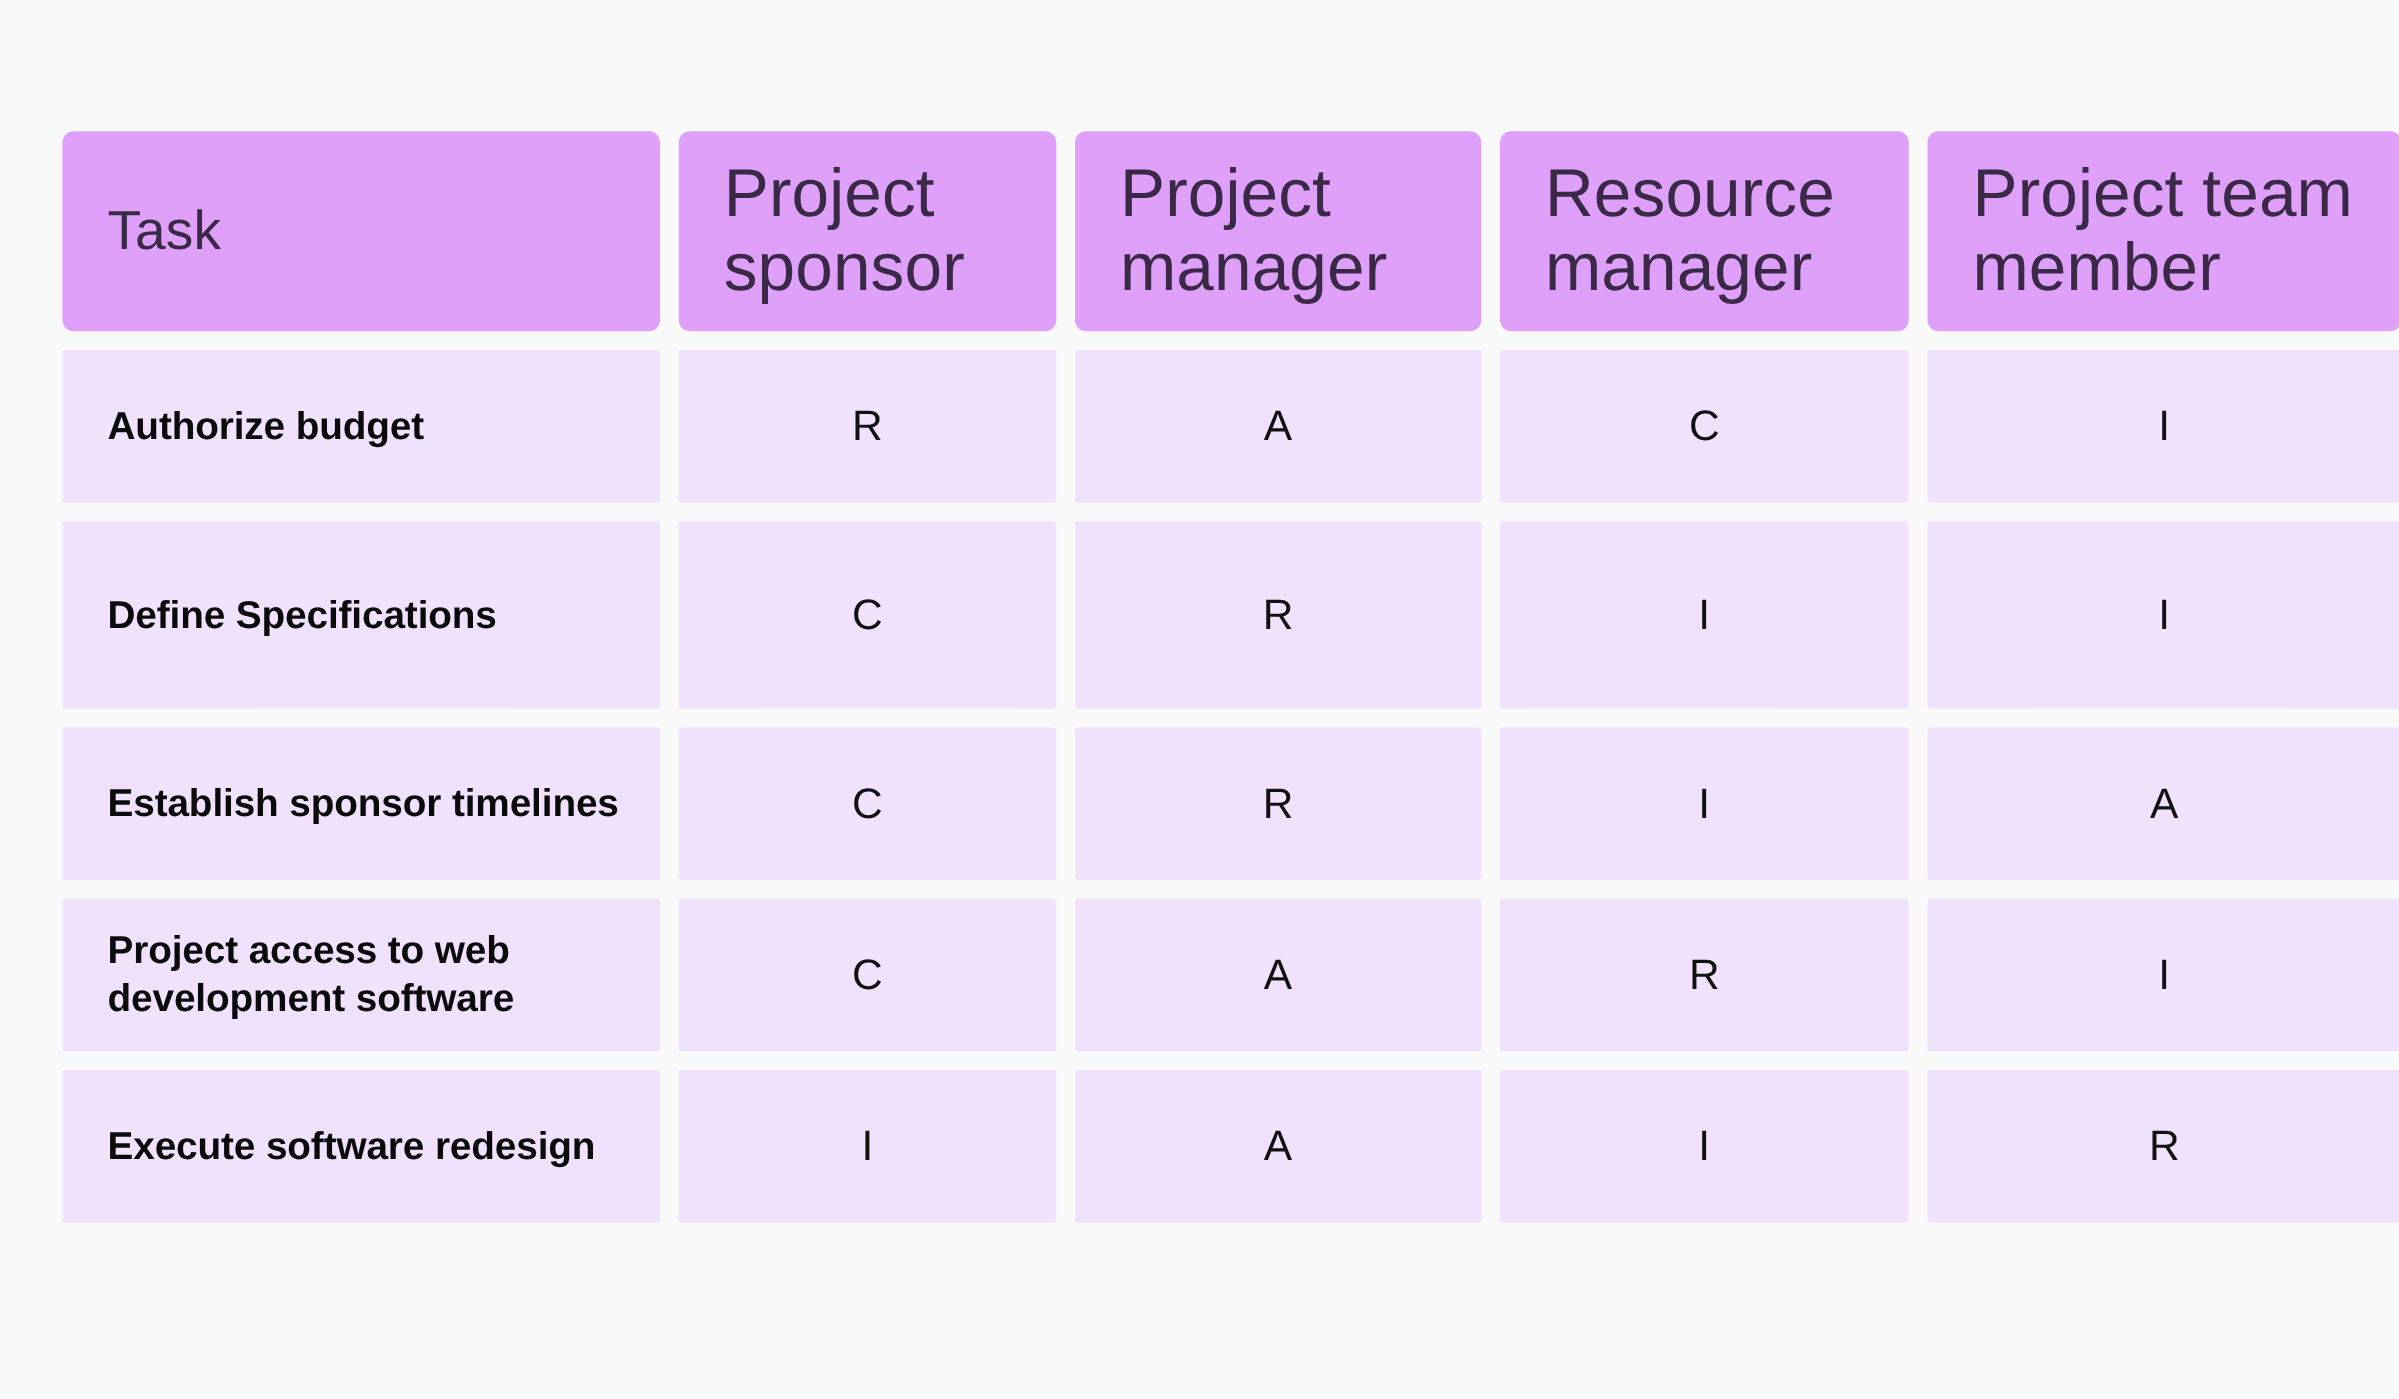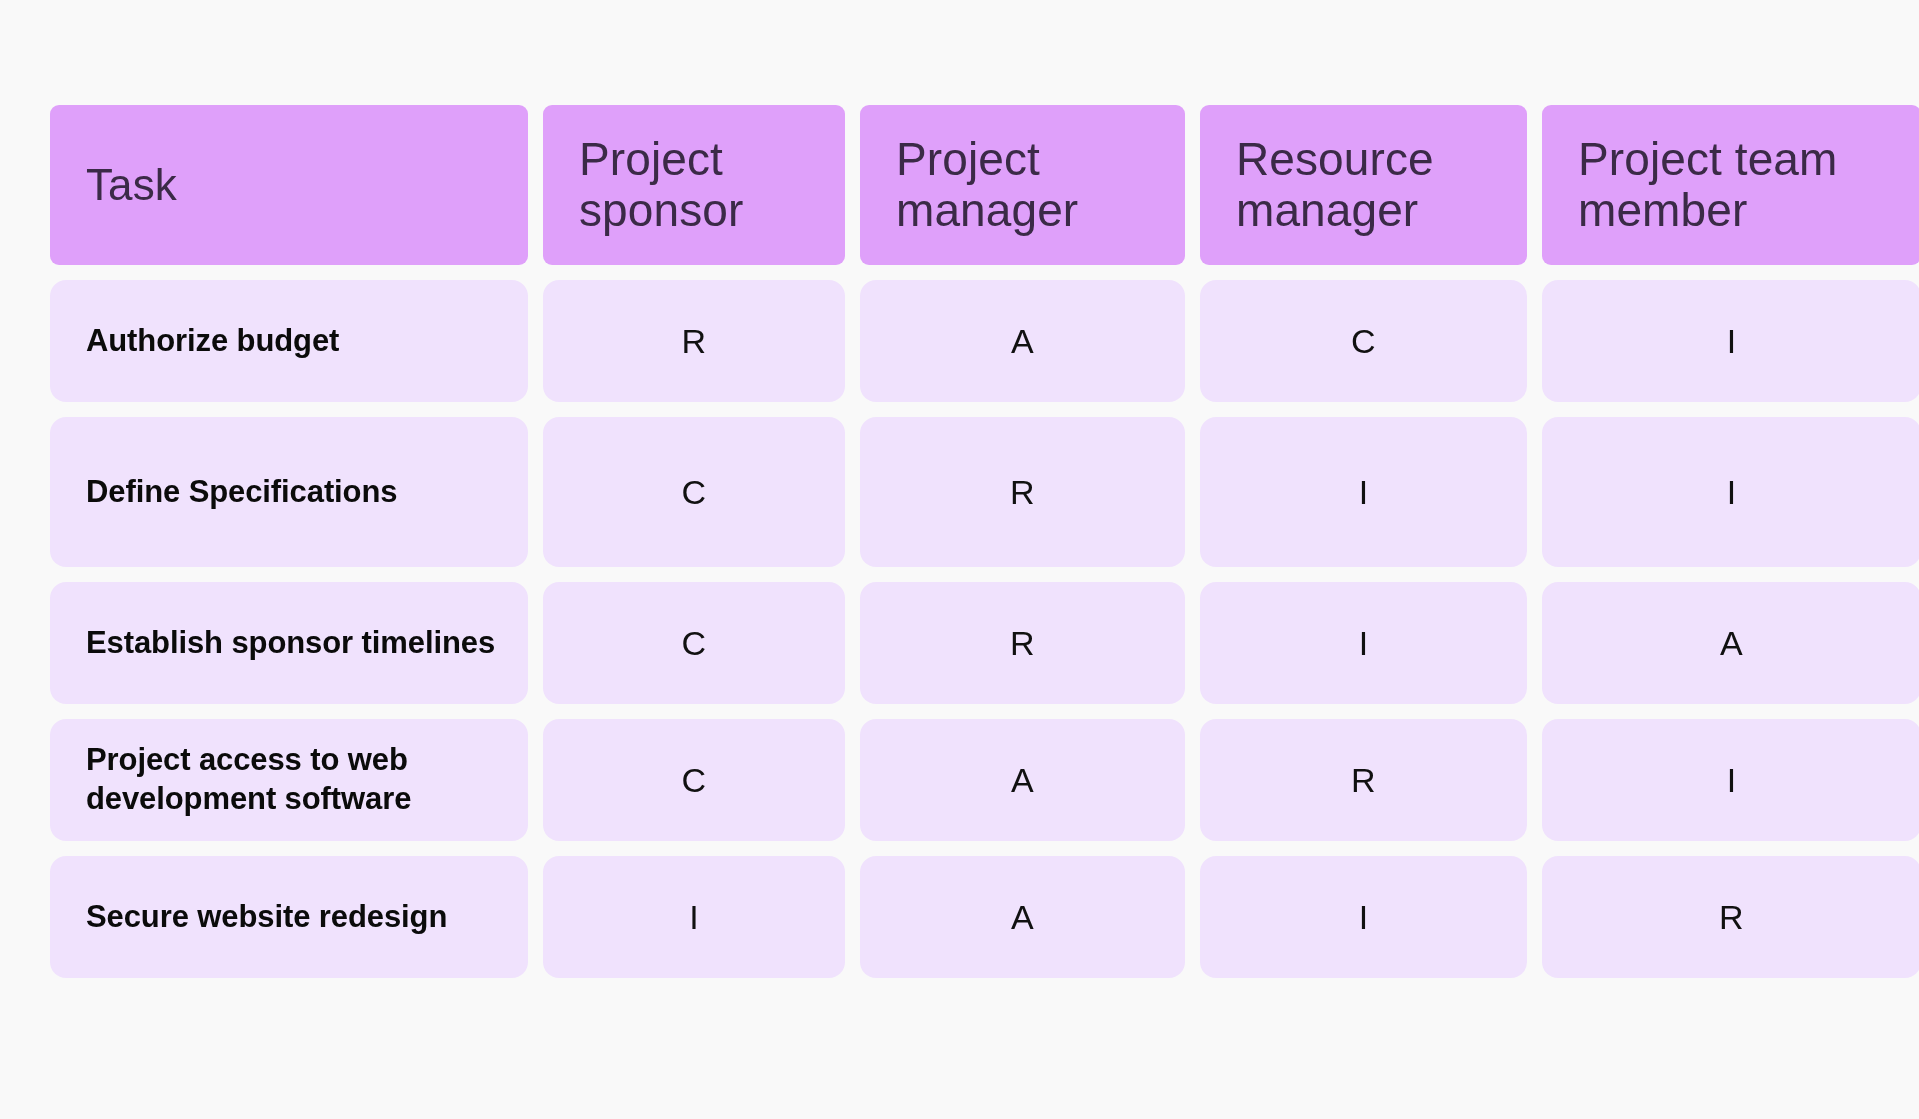--- a/index.html
+++ b/index.html
@@ -41,35 +41,35 @@
 
   .hcell {
     background: #dfa0fa;
     border-radius: 9px;
     height: 160px;
     box-sizing: border-box;
     display: flex;
     align-items: center;
     padding: 0 0 0 36px;
     color: #3b2a47;
-    font-size: 46px;
+    font-size: 54px;
     font-weight: 300;
     line-height: 1.1;
     letter-spacing: 0.1px;
     white-space: pre-line;
   }
   .hcell.task-head {
     font-size: 44px;
     padding-left: 36px;
   }
 
   
   .bcell {
     background: #f0e2fd;
-    border-radius: 16px;
+    border-radius: 2px;
     box-sizing: border-box;
     display: flex;
     align-items: center;
   }
   .bcell.task-cell {
     padding: 0 24px 0 36px;
     color: #0b0b0b;
     font-size: 31px;
     font-weight: 600;
     line-height: 1.25;
@@ -132,20 +132,20 @@
 
   <div class="raci-row row-h-4">
     <div class="bcell task-cell col-task">Project access to web development software</div>
     <div class="bcell raci-cell col-role">C</div>
     <div class="bcell raci-cell col-role-2">A</div>
     <div class="bcell raci-cell col-role-3">R</div>
     <div class="bcell raci-cell col-role-4">I</div>
   </div>
 
   <div class="raci-row row-h-5">
-    <div class="bcell task-cell col-task">Secure website redesign</div>
+    <div class="bcell task-cell col-task">Execute software redesign</div>
     <div class="bcell raci-cell col-role">I</div>
     <div class="bcell raci-cell col-role-2">A</div>
     <div class="bcell raci-cell col-role-3">I</div>
     <div class="bcell raci-cell col-role-4">R</div>
   </div>
 
 </div>
 
 </body></html>

